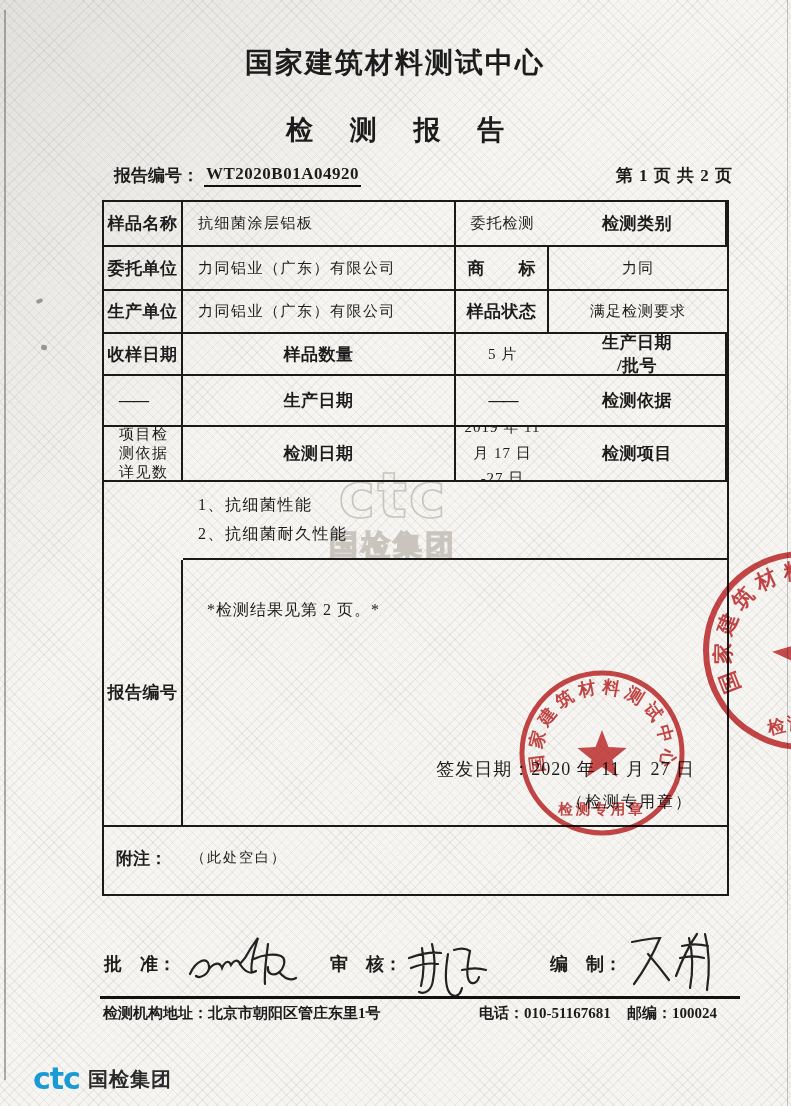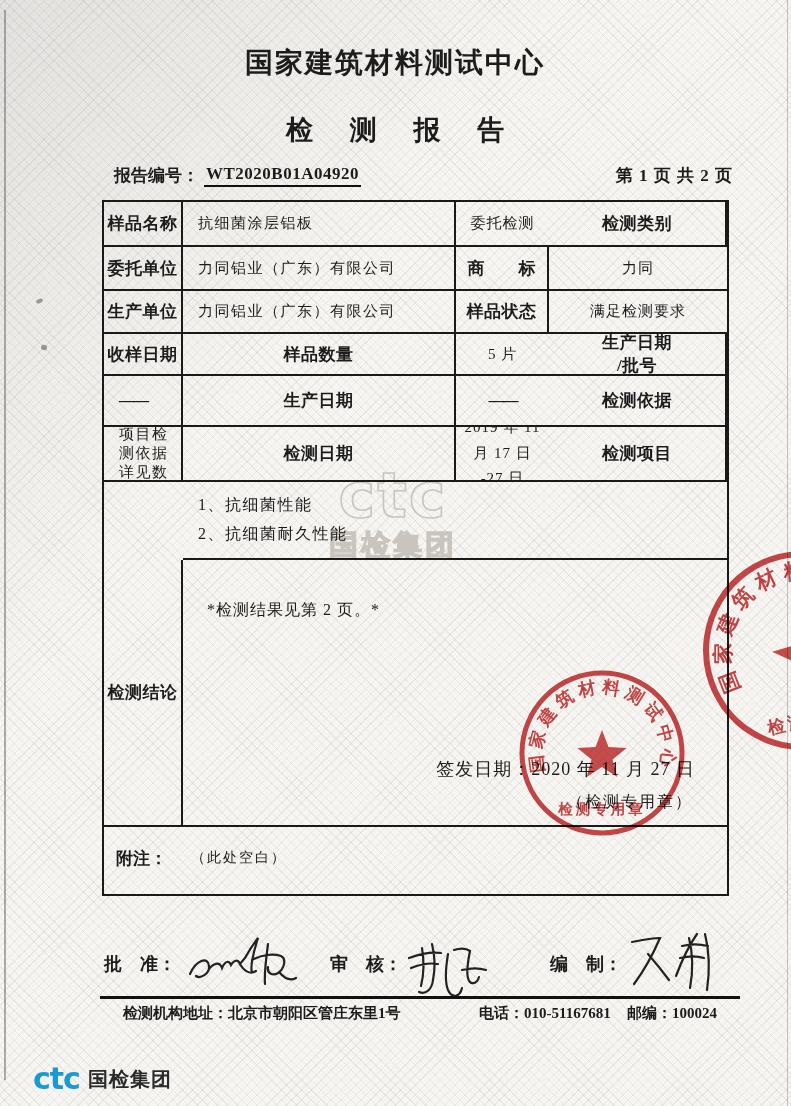--- a/index.html
+++ b/index.html
@@ -62,21 +62,21 @@
   .stamp { position:absolute; mix-blend-mode:multiply; opacity:.92; }
   .stamp-main { left:517px; top:668px; }
   .stamp-partial { left:700px; top:548px; transform:rotate(-14deg); }
 
   .sig-row { position:absolute; left:0; top:930px; width:630px; height:75px; }
   .sig-label { position:absolute; font-size:18px; font-weight:700; top:22px; }
   .sig-svg { position:absolute; }
 
   .footer-rule { position:absolute; left:100px; top:996px; width:640px; height:3px; background:#111; }
   .footer-line { position:absolute; left:0; top:1004px; width:791px; font-size:15px; font-weight:700; }
-  .footer-address { position:absolute; left:103px;margin-left:20px; }
+  .footer-address { position:absolute; left:103px; }
   .footer-phone { position:absolute; left:479px; }
   .footer-zip { position:absolute; left:627px; }
 
   .brand { position:absolute; left:33px; top:1064px; display:flex; align-items:center;
            font-family:"DejaVu Sans","Liberation Sans",sans-serif; }
   .brand-ctc { color:#1a9ad5; font-size:30px; font-weight:800; letter-spacing:-1px; line-height:1; }
   .brand-name { color:#2a2a2a; font-size:20px; font-weight:800; margin-left:8px; letter-spacing:1px; }
 
   svg text { font-family:"Liberation Serif","DejaVu Serif",serif; }
 </style>
@@ -134,21 +134,21 @@
     <div class="cell lbl br bb">检测依据</div>
     <div class="cell val br bb">各检测项目检测依据详见数据页。</div>
     <div class="cell lbl br bb">检测日期</div>
     <div class="cell val-c bb ws-pre" style="line-height:1.7;">2019 年 11 月 17 日
 -27 日</div>
 
     <div class="cell lbl br bb">检测项目</div>
     <div class="cell val bb ws-pre items" style="grid-column:2/5; font-size:16px;">1、抗细菌性能
 2、抗细菌耐久性能</div>
 
-    <div class="cell lbl br bb">检测结论</div>
+    <div class="cell lbl br bb">报告编号</div>
     <div class="cell bb conclusion-cell" style="grid-column:2/5;">
       <span class="conclusion-result">*检测结果见第 2 页。*</span>
       <span class="sign-date">签发日期：2020 年 11 月 27 日</span>
       <span class="seal-note">（检测专用章）</span>
     </div>
 
     <div class="cell note-cell" style="grid-column:1/5;">
       <span class="note-label">附注：</span>
       <span class="note-value">（此处空白）</span>
     </div>

